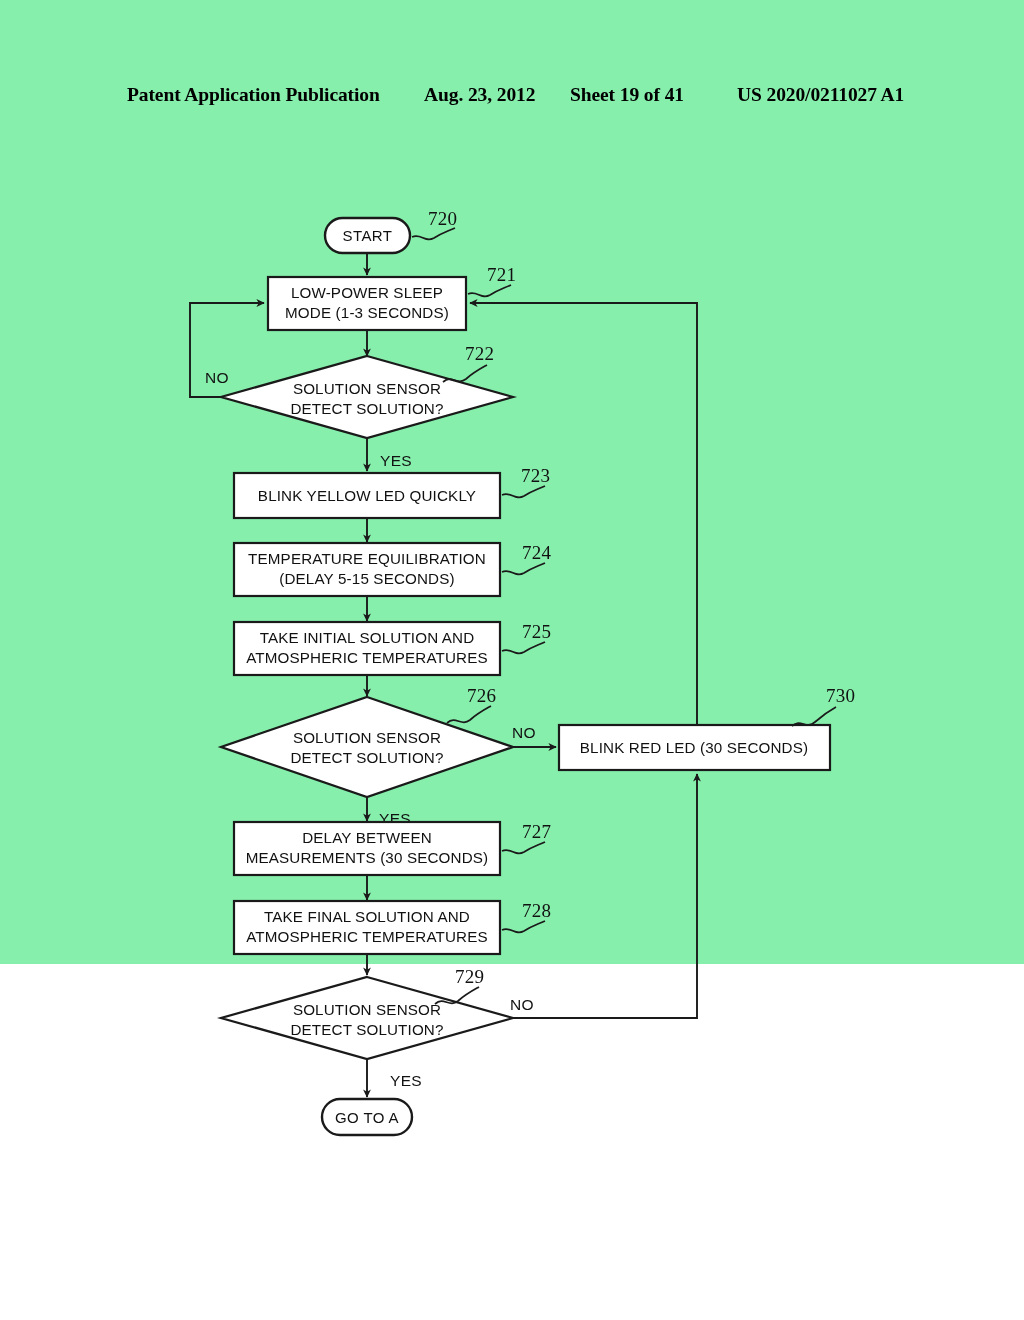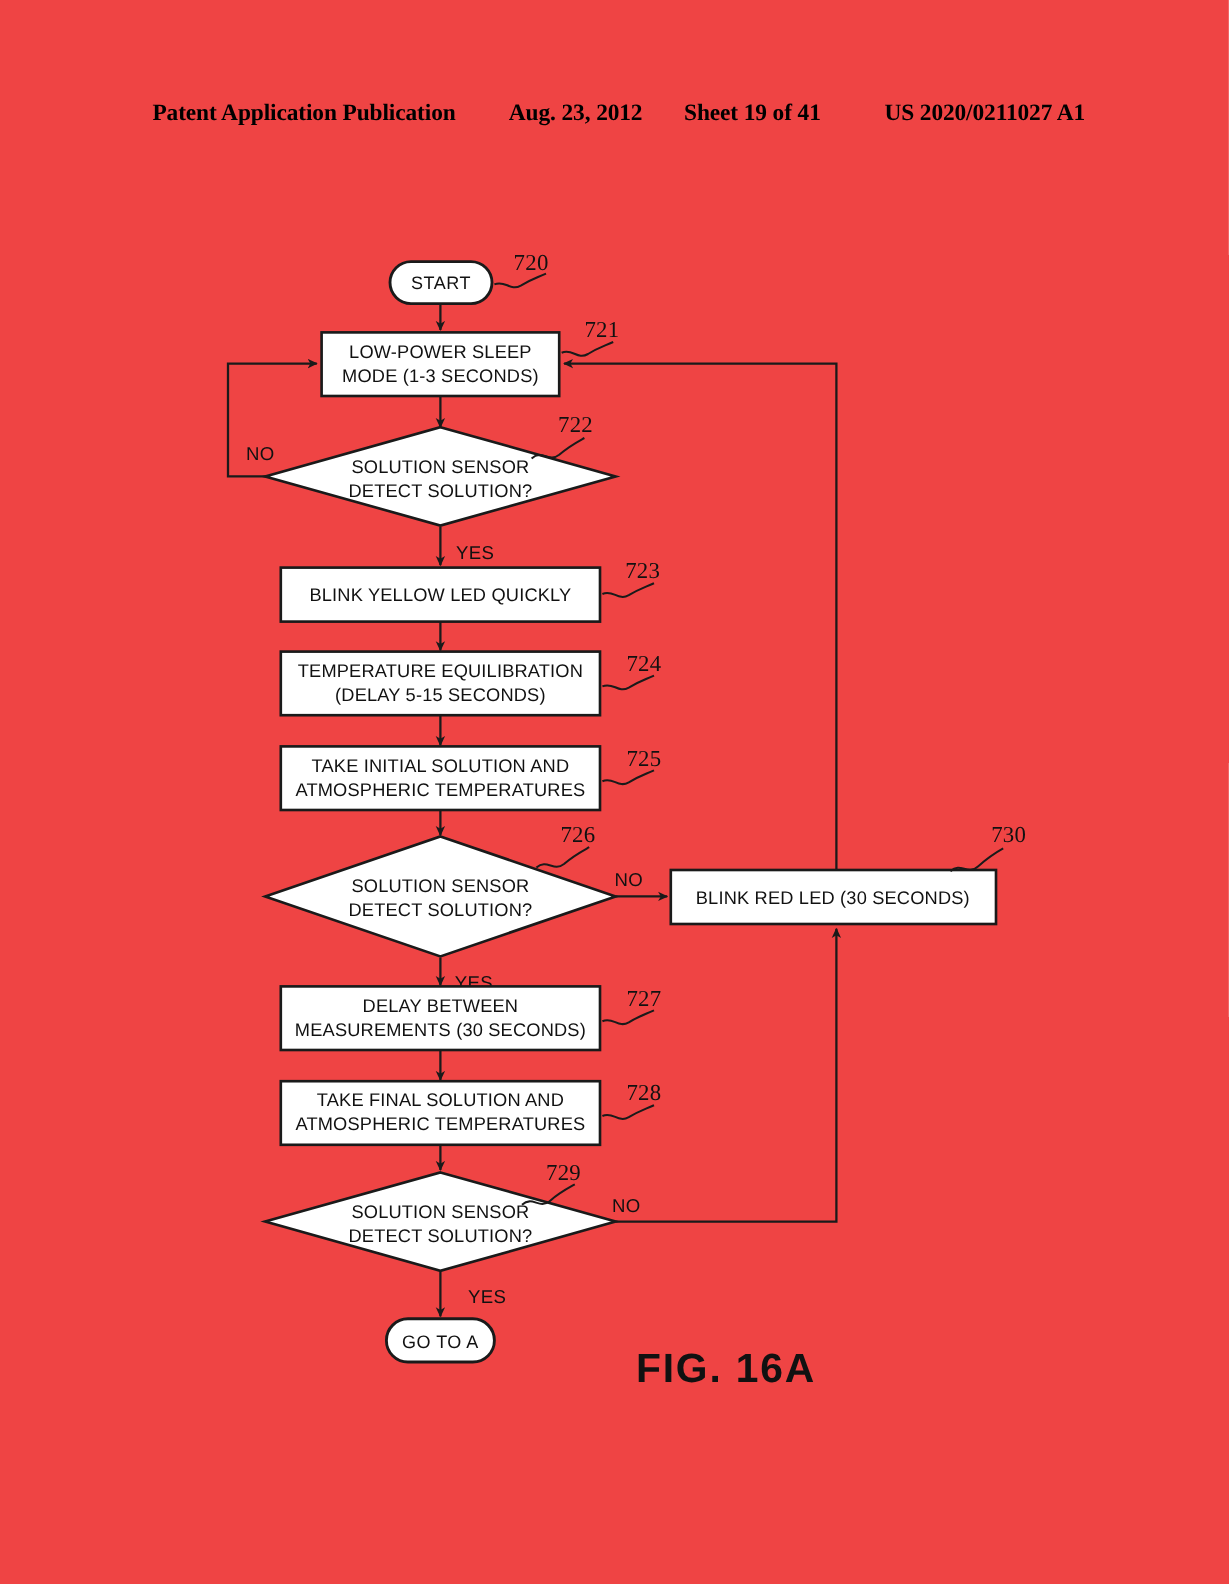--- a/index.html
+++ b/index.html
@@ -11,22 +11,22 @@
     width: 1024px;
     height: 1320px;
     font-family: "Liberation Sans", sans-serif;
     color: #000000;
     position: relative;
     overflow: hidden;
   }
   #page {
     position: relative;
     width: 1024px;
-    height: 1320px;
-    background: #ef4444;
+    height: 964px;
+    background: #86efac;
   }
   
   .pat-header {
     position: absolute;
     top: 84px;
     left: 0;
     width: 1024px;
     height: 34px;
     font-family: "Liberation Serif", serif;
     font-weight: bold;
@@ -271,15 +271,14 @@
       <text class="ref-text" x="826" y="702">730</text>
     </g>
 
     <g>
       <rect class="fig-shape-term" x="322" y="1099" width="90" height="36" rx="18" ry="18"></rect>
       <text class="node-text-term" x="367" y="1123">GO TO A</text>
     </g>
 
   </svg>
 
-  <div class="fig-caption">FIG. 16A</div>
 
 </div>
 
 </body></html>

